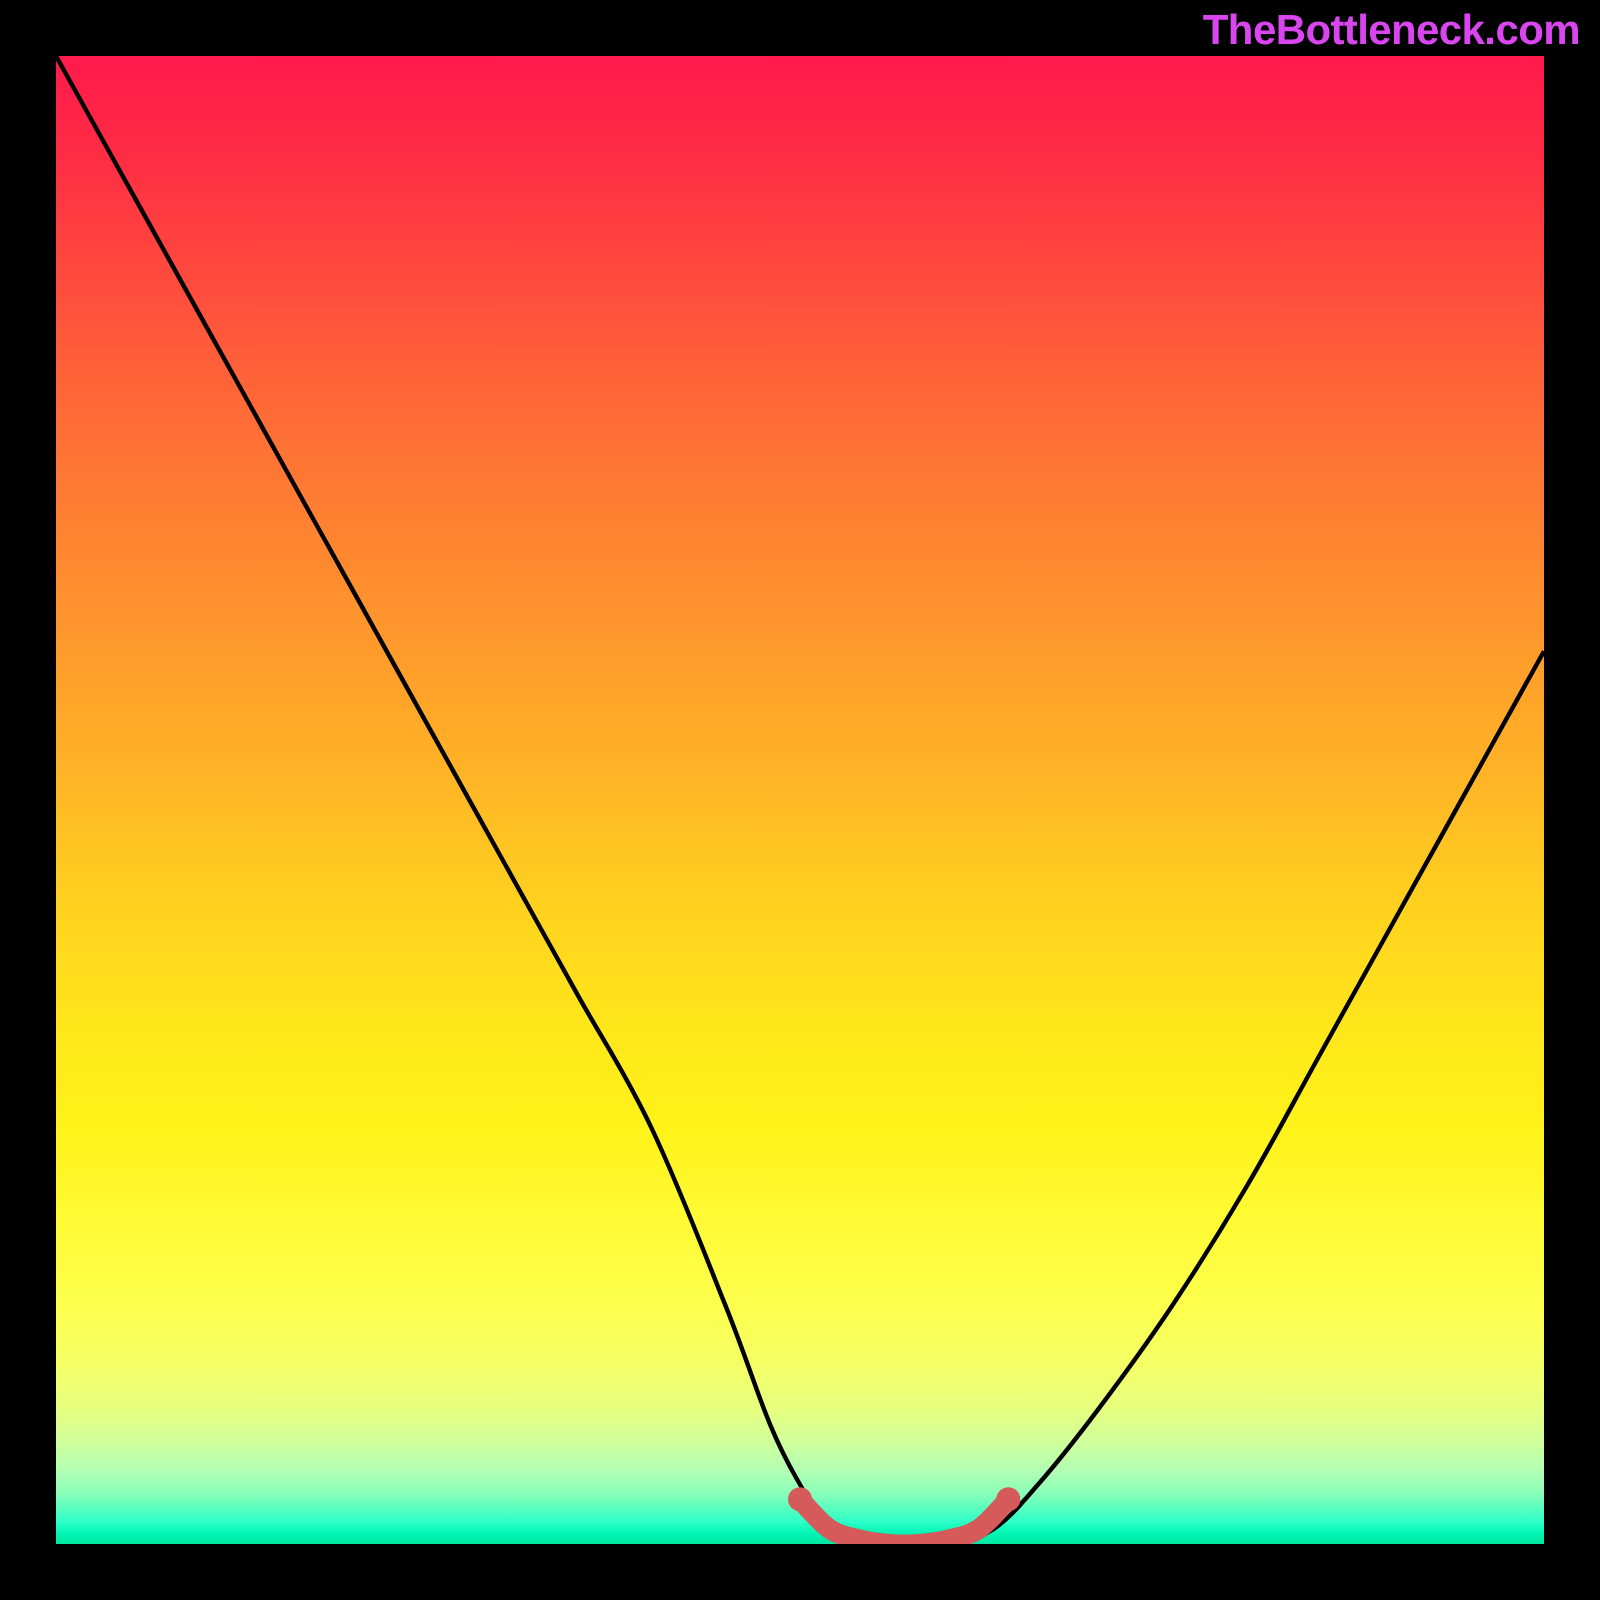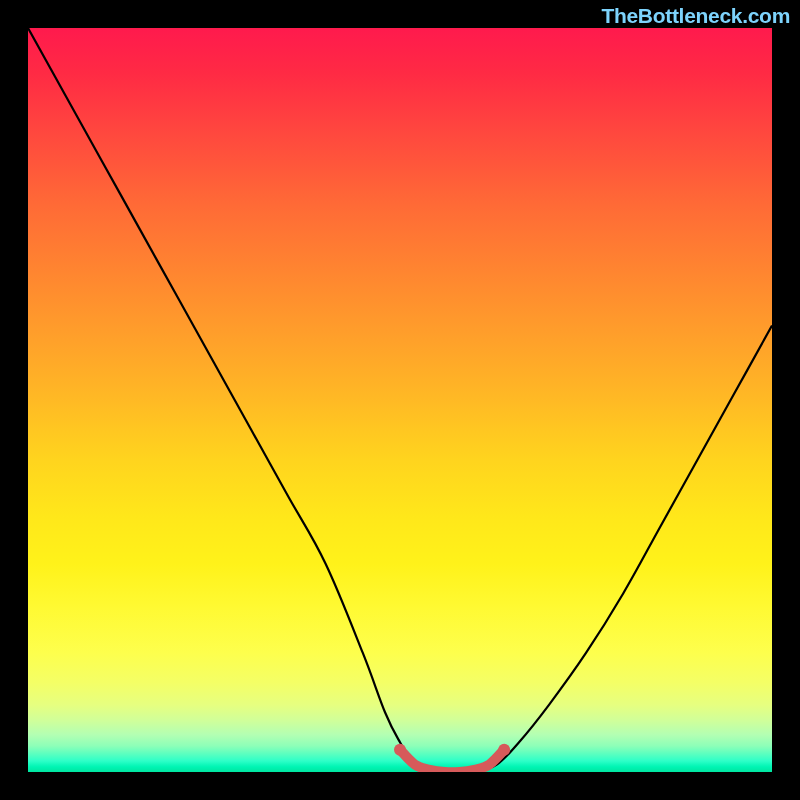--- a/index.html
+++ b/index.html
@@ -45,21 +45,21 @@
     height: 744px;
   }
   .attrib {
     position: absolute;
     top: 4px;
     right: 10px;
     font-family: Arial, Helvetica, sans-serif;
     font-size: 21px;
     font-weight: 600;
     letter-spacing: -0.3px;
-    color: #7dd3fc;
+    color: #d946ef;
   }
 </style>
 </head>
 <body>
 
 <div class="wrap">
   <div class="plot-area">
     <div class="gradient"></div>
     <svg class="curve" viewBox="0 0 744 744" preserveAspectRatio="none">
       <path id="curve-path" fill="none" stroke="#000" stroke-width="2.2" d="M 0 0 C 6.696000000000001 12.052799999999985 23.808 42.85439999999991 37.2 66.95999999999992 C 50.592000000000006 91.06559999999993 61.00800000000001 109.81440000000006 74.4 133.92000000000007 C 87.792 158.02560000000008 98.208 176.7744 111.6 200.88 C 124.99199999999999 224.98559999999998 135.40800000000002 243.7344 148.8 267.84 C 162.192 291.94559999999996 172.608 310.6944 186 334.79999999999995 C 199.392 358.90559999999994 209.808 377.65439999999995 223.2 401.76 C 236.59199999999998 425.86560000000003 247.00799999999998 444.61440000000005 260.4 468.72 C 273.792 492.8256 284.208 507.55679999999995 297.6 535.68 C 310.992 563.8032 324.0864 598.176 334.8 624.96 C 345.5136 651.744 350.424 668.4096000000001 357.12 684.48 C 363.81600000000003 700.5504 366.6432 704.8656 372 714.24 C 377.3568 723.6144 380.18399999999997 731.2031999999999 386.88 736.56 C 393.576 741.9168 401.16480000000007 742.6608 409.20000000000005 744 C 417.2352 745.3392 424.824 744 431.52 744 C 438.21599999999995 744 439.70399999999995 745.3392 446.4 744 C 453.096 742.6608 460.6848 741.9168 468.72 736.56 C 476.75520000000006 731.2031999999999 481.66560000000004 724.9536 491.04 714.24 C 500.4144 703.5264 508.74719999999996 693.1103999999999 520.8 677.04 C 532.8528 660.9696 544.608 645.048 558 624.96 C 571.392 604.8720000000001 581.808 588.2064 595.2 565.44 C 608.5920000000001 542.6736000000001 619.008 522.5856 632.4 498.48 C 645.7919999999999 474.37440000000004 656.2080000000001 455.6256 669.6 431.52000000000004 C 682.992 407.41440000000006 693.4079999999999 388.6656 706.8 364.56 C 720.192 340.4544 737.304 309.6528 744 297.6"></path>

